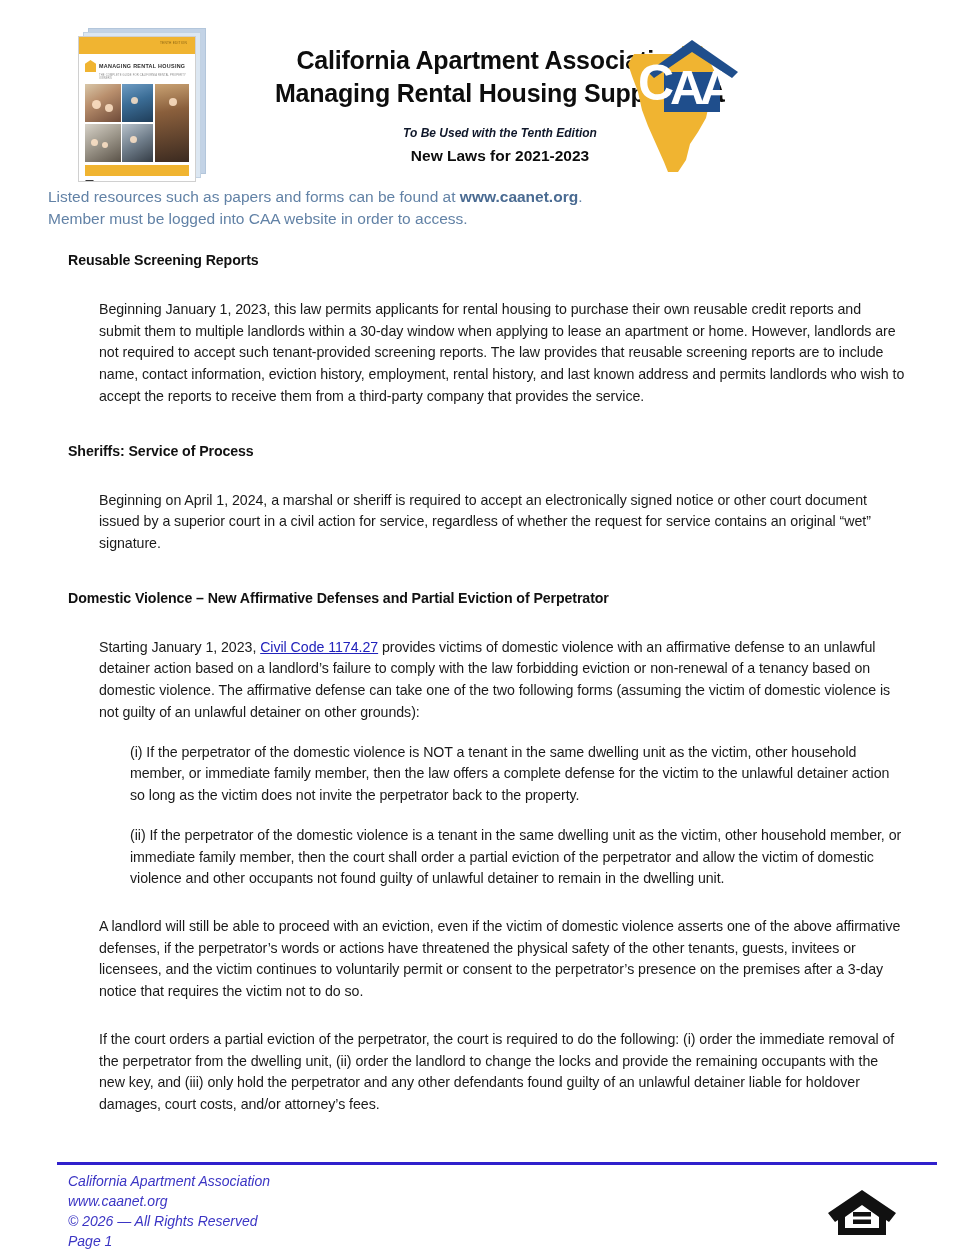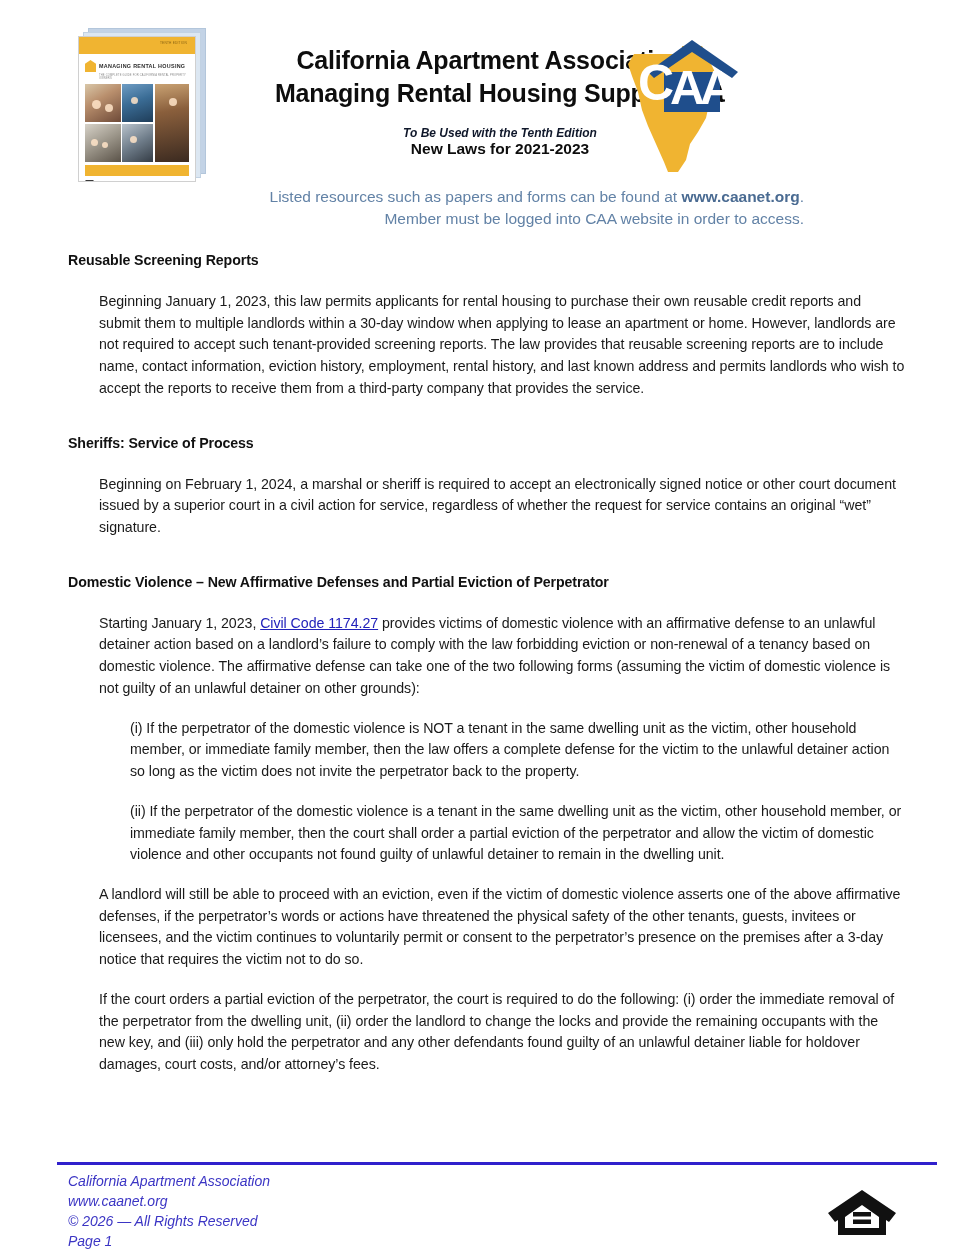--- a/index.html
+++ b/index.html
@@ -163,44 +163,45 @@
     white-space: nowrap;
   }
   .doc-sub1 {
     margin-top: 17px;
     font-size: 12px;
     font-weight: bold;
     font-style: italic;
     color: #0f172a;
   }
   .doc-sub2 {
-    margin-top: 0;
+    margin-top: 7px;
     font-size: 15.5px;
     font-weight: bold;
     color: #0d0d0d;
   }
 
   
   .caa-logo {
     position: absolute;
     right: 58px;
     top: 26px;
     width: 126px;
     height: 150px;
   }
 
   
   .notice {
     position: absolute;
     left: 0; right: 0;
     top: 186px;
-    text-align: right;
+    text-align: left;
     font-size: 15.5px;
     line-height: 1.42;
     color: #6282a6;
+    padding-left: 48px;
   }
   .notice b { color: #4a6b92; font-weight: bold; }
 
   
   .content {
     position: absolute;
     left: 68px;
     top: 244px;
     width: 838px;
   }
@@ -212,21 +213,21 @@
     margin: 8px 0 4px 0;
   }
   .p {
     font-size: 14.2px;
     line-height: 1.53;
     color: #1a1a1a;
     margin: 0;
     text-align: left;
     letter-spacing: -0.05px;
   }
-  .indent-1 { margin-left: 31px; }
+  .indent-1 { margin-left: 31px; margin-top: 8px; }
   .indent-2 { margin-left: 62px; }
 
   .gap-head  { height: 19px; }
   .gap-para  { height: 18px; }
   .gap-sec   { height: 27px; }
 
   a.doclink {
     color: #2222bb;
     text-decoration: underline;
   }
@@ -335,21 +336,21 @@
   <div class="content">
 
     <h2 class="h-sec">Reusable Screening Reports</h2>
     <div class="gap-head"></div>
     <p class="p indent-1">Beginning January 1, 2023, this law permits applicants for rental housing to purchase their own reusable credit reports and submit them to multiple landlords within a 30-day window when applying to lease an apartment or home.  However, landlords are not required to accept such tenant-provided screening reports.  The law provides that reusable screening reports are to include name, contact information, eviction history, employment, rental history, and last known address and permits landlords who wish to accept the reports to receive them from a third-party company that provides the service.</p>
 
     <div class="gap-sec"></div>
 
     <h2 class="h-sec">Sheriffs: Service of Process</h2>
     <div class="gap-head"></div>
-    <p class="p indent-1">Beginning on February 1, 2024, a marshal or sheriff is required to accept an electronically signed notice or other court document issued by a superior court in a civil action for service, regardless of whether the request for service contains an original “wet” signature.</p>
+    <p class="p indent-1">Beginning on April 1, 2024, a marshal or sheriff is required to accept an electronically signed notice or other court document issued by a superior court in a civil action for service, regardless of whether the request for service contains an original “wet” signature.</p>
 
     <div class="gap-sec"></div>
 
     <h2 class="h-sec">Domestic Violence – New Affirmative Defenses and Partial Eviction of Perpetrator</h2>
     <div class="gap-head"></div>
 
     <p class="p indent-1"><span>Starting January 1, 2023, </span><a class="doclink" href="#">Civil Code 1174.27</a><span> provides victims of domestic violence with an affirmative defense to an unlawful detainer action based on a landlord’s failure to comply with the law forbidding eviction or non-renewal of a tenancy based on domestic violence.  The affirmative defense can take one of the two following forms (assuming the victim of domestic violence is not guilty of an unlawful detainer on other grounds):</span></p>
 
     <div class="gap-para"></div>
     <p class="p indent-2">(i)  If the perpetrator of the domestic violence is NOT a tenant in the same dwelling unit as the victim, other household member, or immediate family member, then the law offers a complete defense for the victim to the unlawful detainer action so long as the victim does not invite the perpetrator back to the property.</p>

